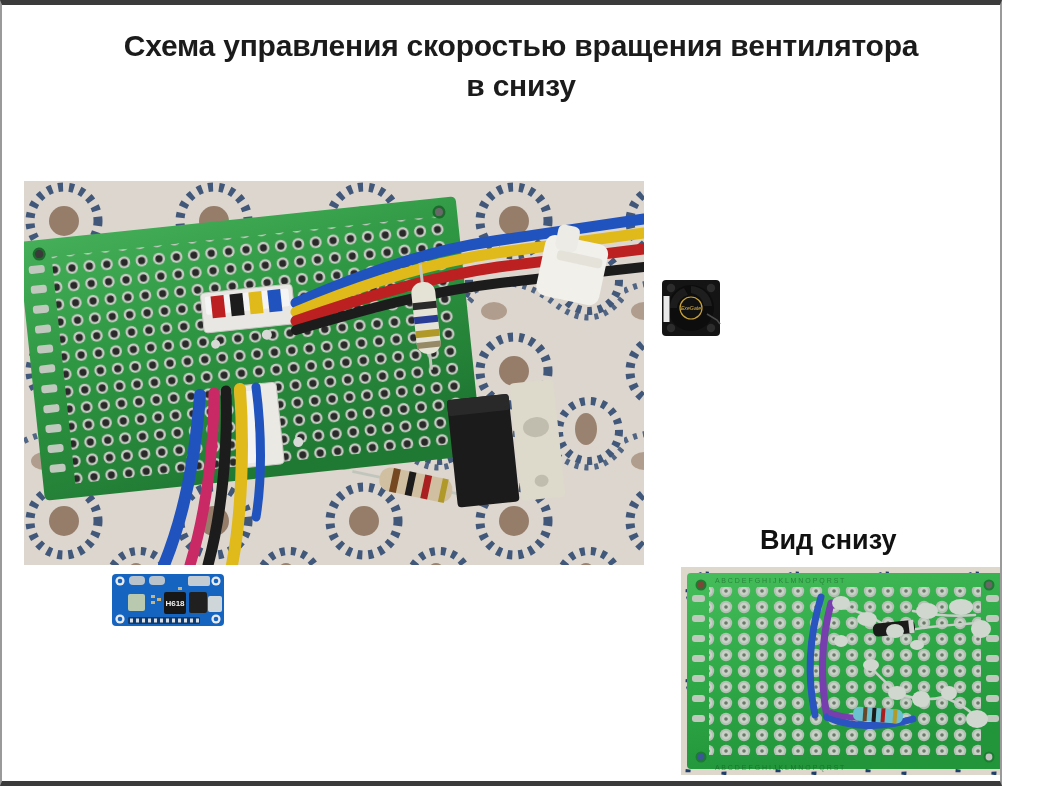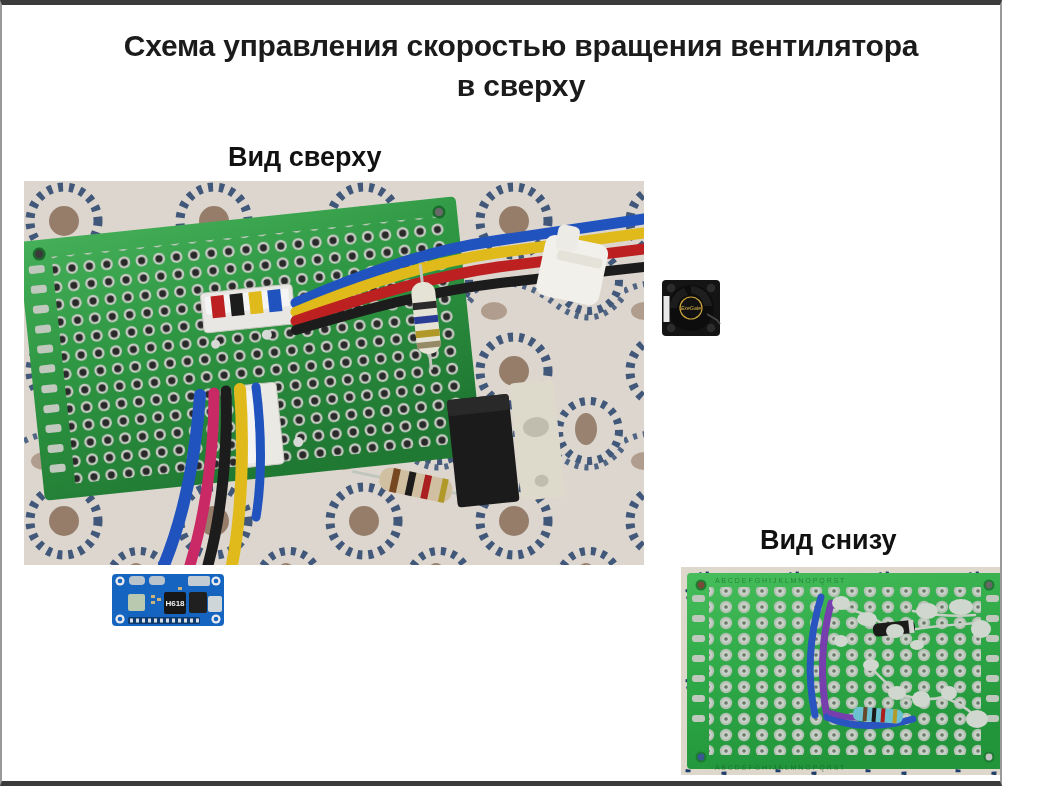--- a/index.html
+++ b/index.html
@@ -60,24 +60,23 @@
   .photo svg, .photo canvas { display:block; }
 </style>
 </head>
 <body>
 
 <div class="page">
   <div class="canvas">
 
     <div class="title">
       <span>Схема управления скоростью вращения вентилятора</span><br>
-      <span>в сверху</span>
-    </div>
-
-    <div class="subtitle top-view">Вид сверху</div>
+      <span>в снизу</span>
+    </div>
+
 
     <div class="photo photo-main">
       <svg width="620" height="384" viewBox="0 0 620 384" xmlns="http://www.w3.org/2000/svg">
         <defs>
           <clipPath id="mainClip">
               <rect x="0" y="0" width="620" height="384"></rect>
             </clipPath>
 
           <pattern id="cloth" width="150" height="150" patternUnits="userSpaceOnUse">
             <rect width="150" height="150" fill="#e8e2d9"></rect>

